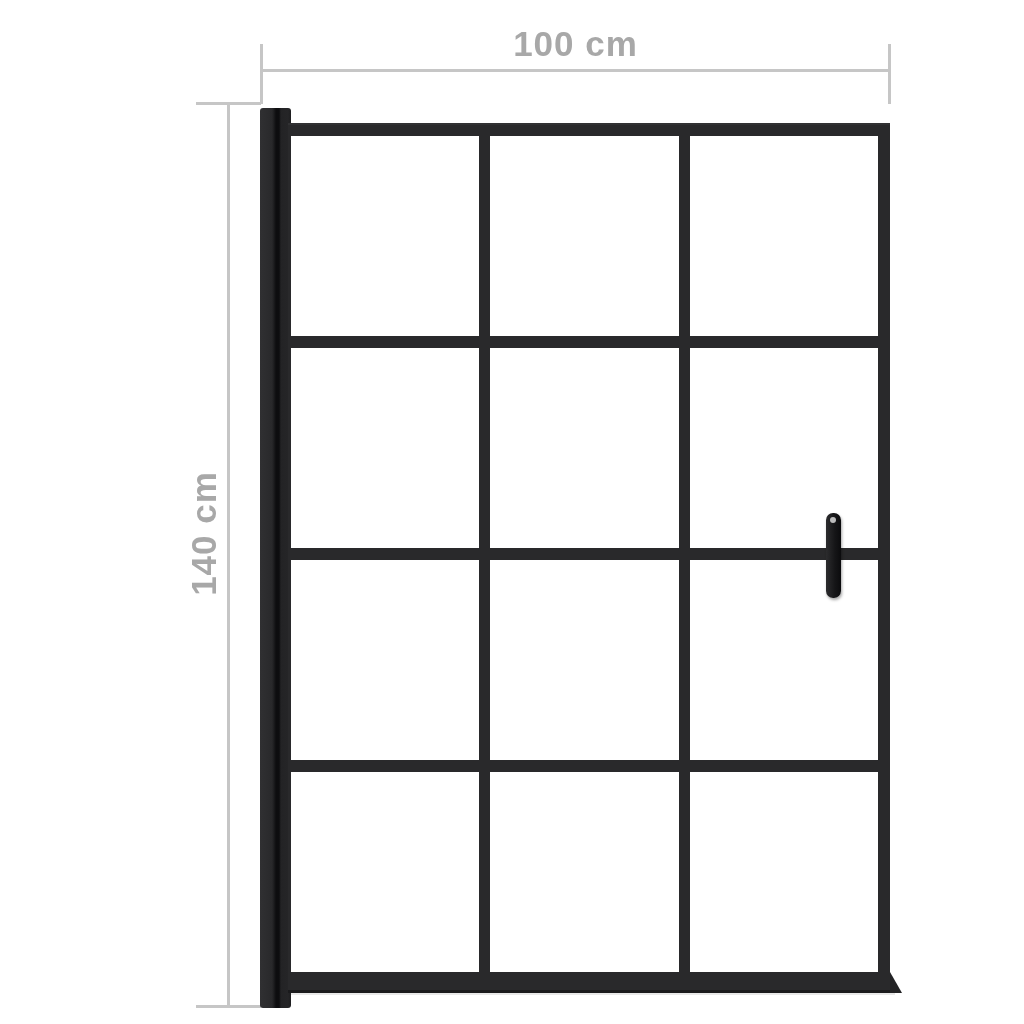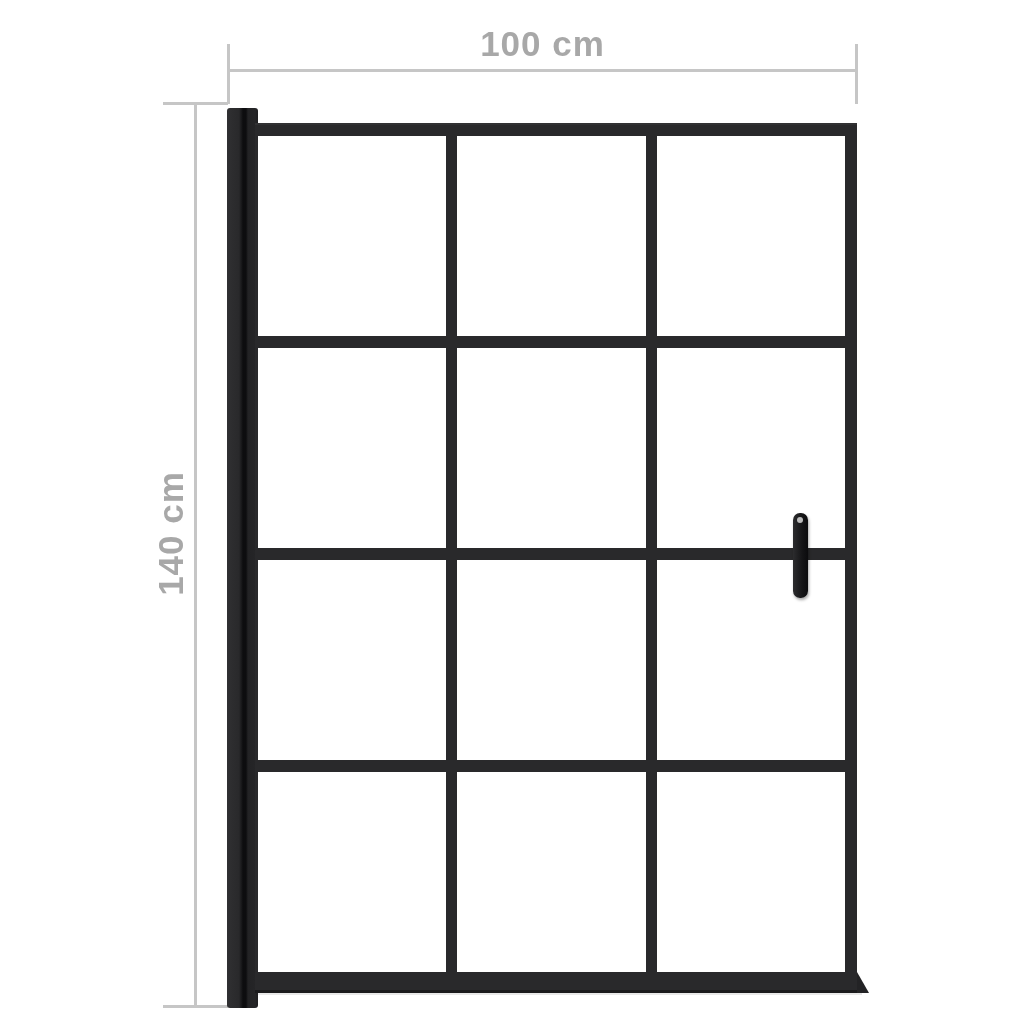--- a/index.html
+++ b/index.html
@@ -6,21 +6,21 @@
     --frame:#29292b;
     --frame-dark:#111113;
     --dim-line:#c6c6c6;
     --dim-text:#a8a8a8;
     --bg:#ffffff;
     --pane:#ffffff;
   }
   html,body{margin:0;padding:0;background:#fff;}
   .canvas{
     position:relative;width:948px;height:1024px;background:var(--bg);
-    font-family:"Liberation Sans","DejaVu Sans",sans-serif;overflow:hidden;
+    font-family:"Liberation Sans","DejaVu Sans",sans-serif;overflow:hidden;margin-left:33px;
   }
   
   .dim-label{
     position:absolute;color:var(--dim-text);font-weight:bold;
     font-size:35px;letter-spacing:1px;line-height:1;white-space:nowrap;
   }
   .dim-line{position:absolute;background:var(--dim-line);}
   
   .w-label{left:228px;top:26px;width:629px;text-align:center;}
   .w-line{left:228px;top:69px;width:629px;height:3px;}

